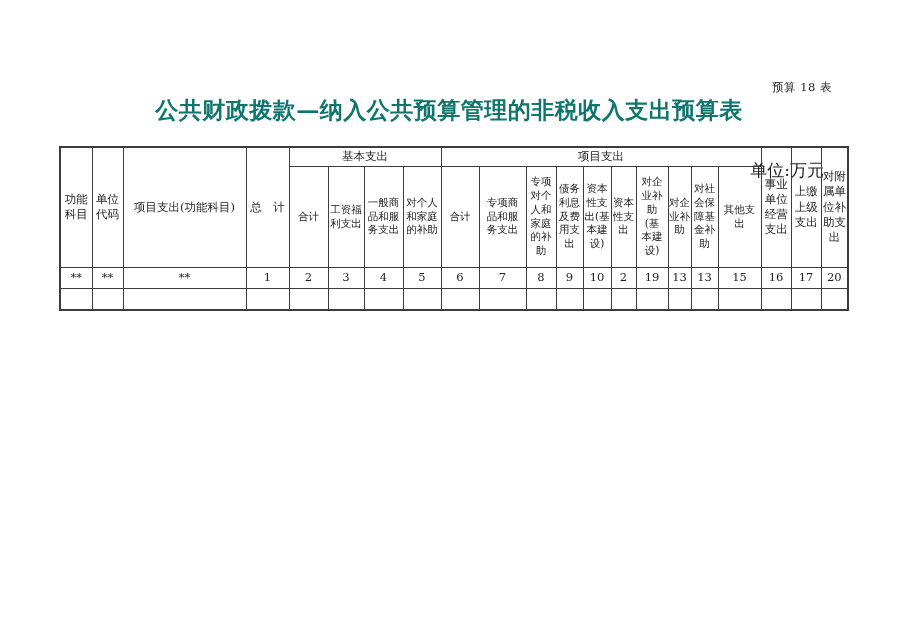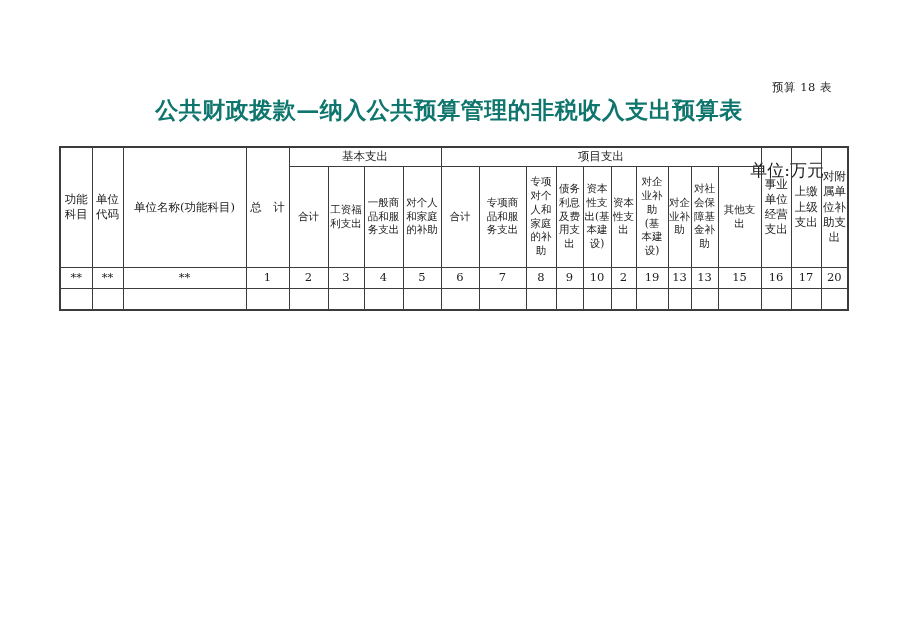--- a/index.html
+++ b/index.html
@@ -100,21 +100,21 @@
         <col style="width:30px">
         <col style="width:30px">
       <col style="width:27px">
     </colgroup>
     <tbody>
       <tr class="group-row">
         <td rowspan="2">功能
 科目</td>
         <td rowspan="2">单位
 代码</td>
-        <td rowspan="2" class="wide-label">单位名称(功能科目)</td>
+        <td rowspan="2" class="wide-label">项目支出(功能科目)</td>
         <td rowspan="2" class="wide-label">总　计</td>
         <td colspan="4">基本支出</td>
         <td colspan="10">项目支出</td>
         <td rowspan="2">事业
 单位
 经营
 支出</td>
         <td rowspan="2">上缴
 上级
 支出</td>

